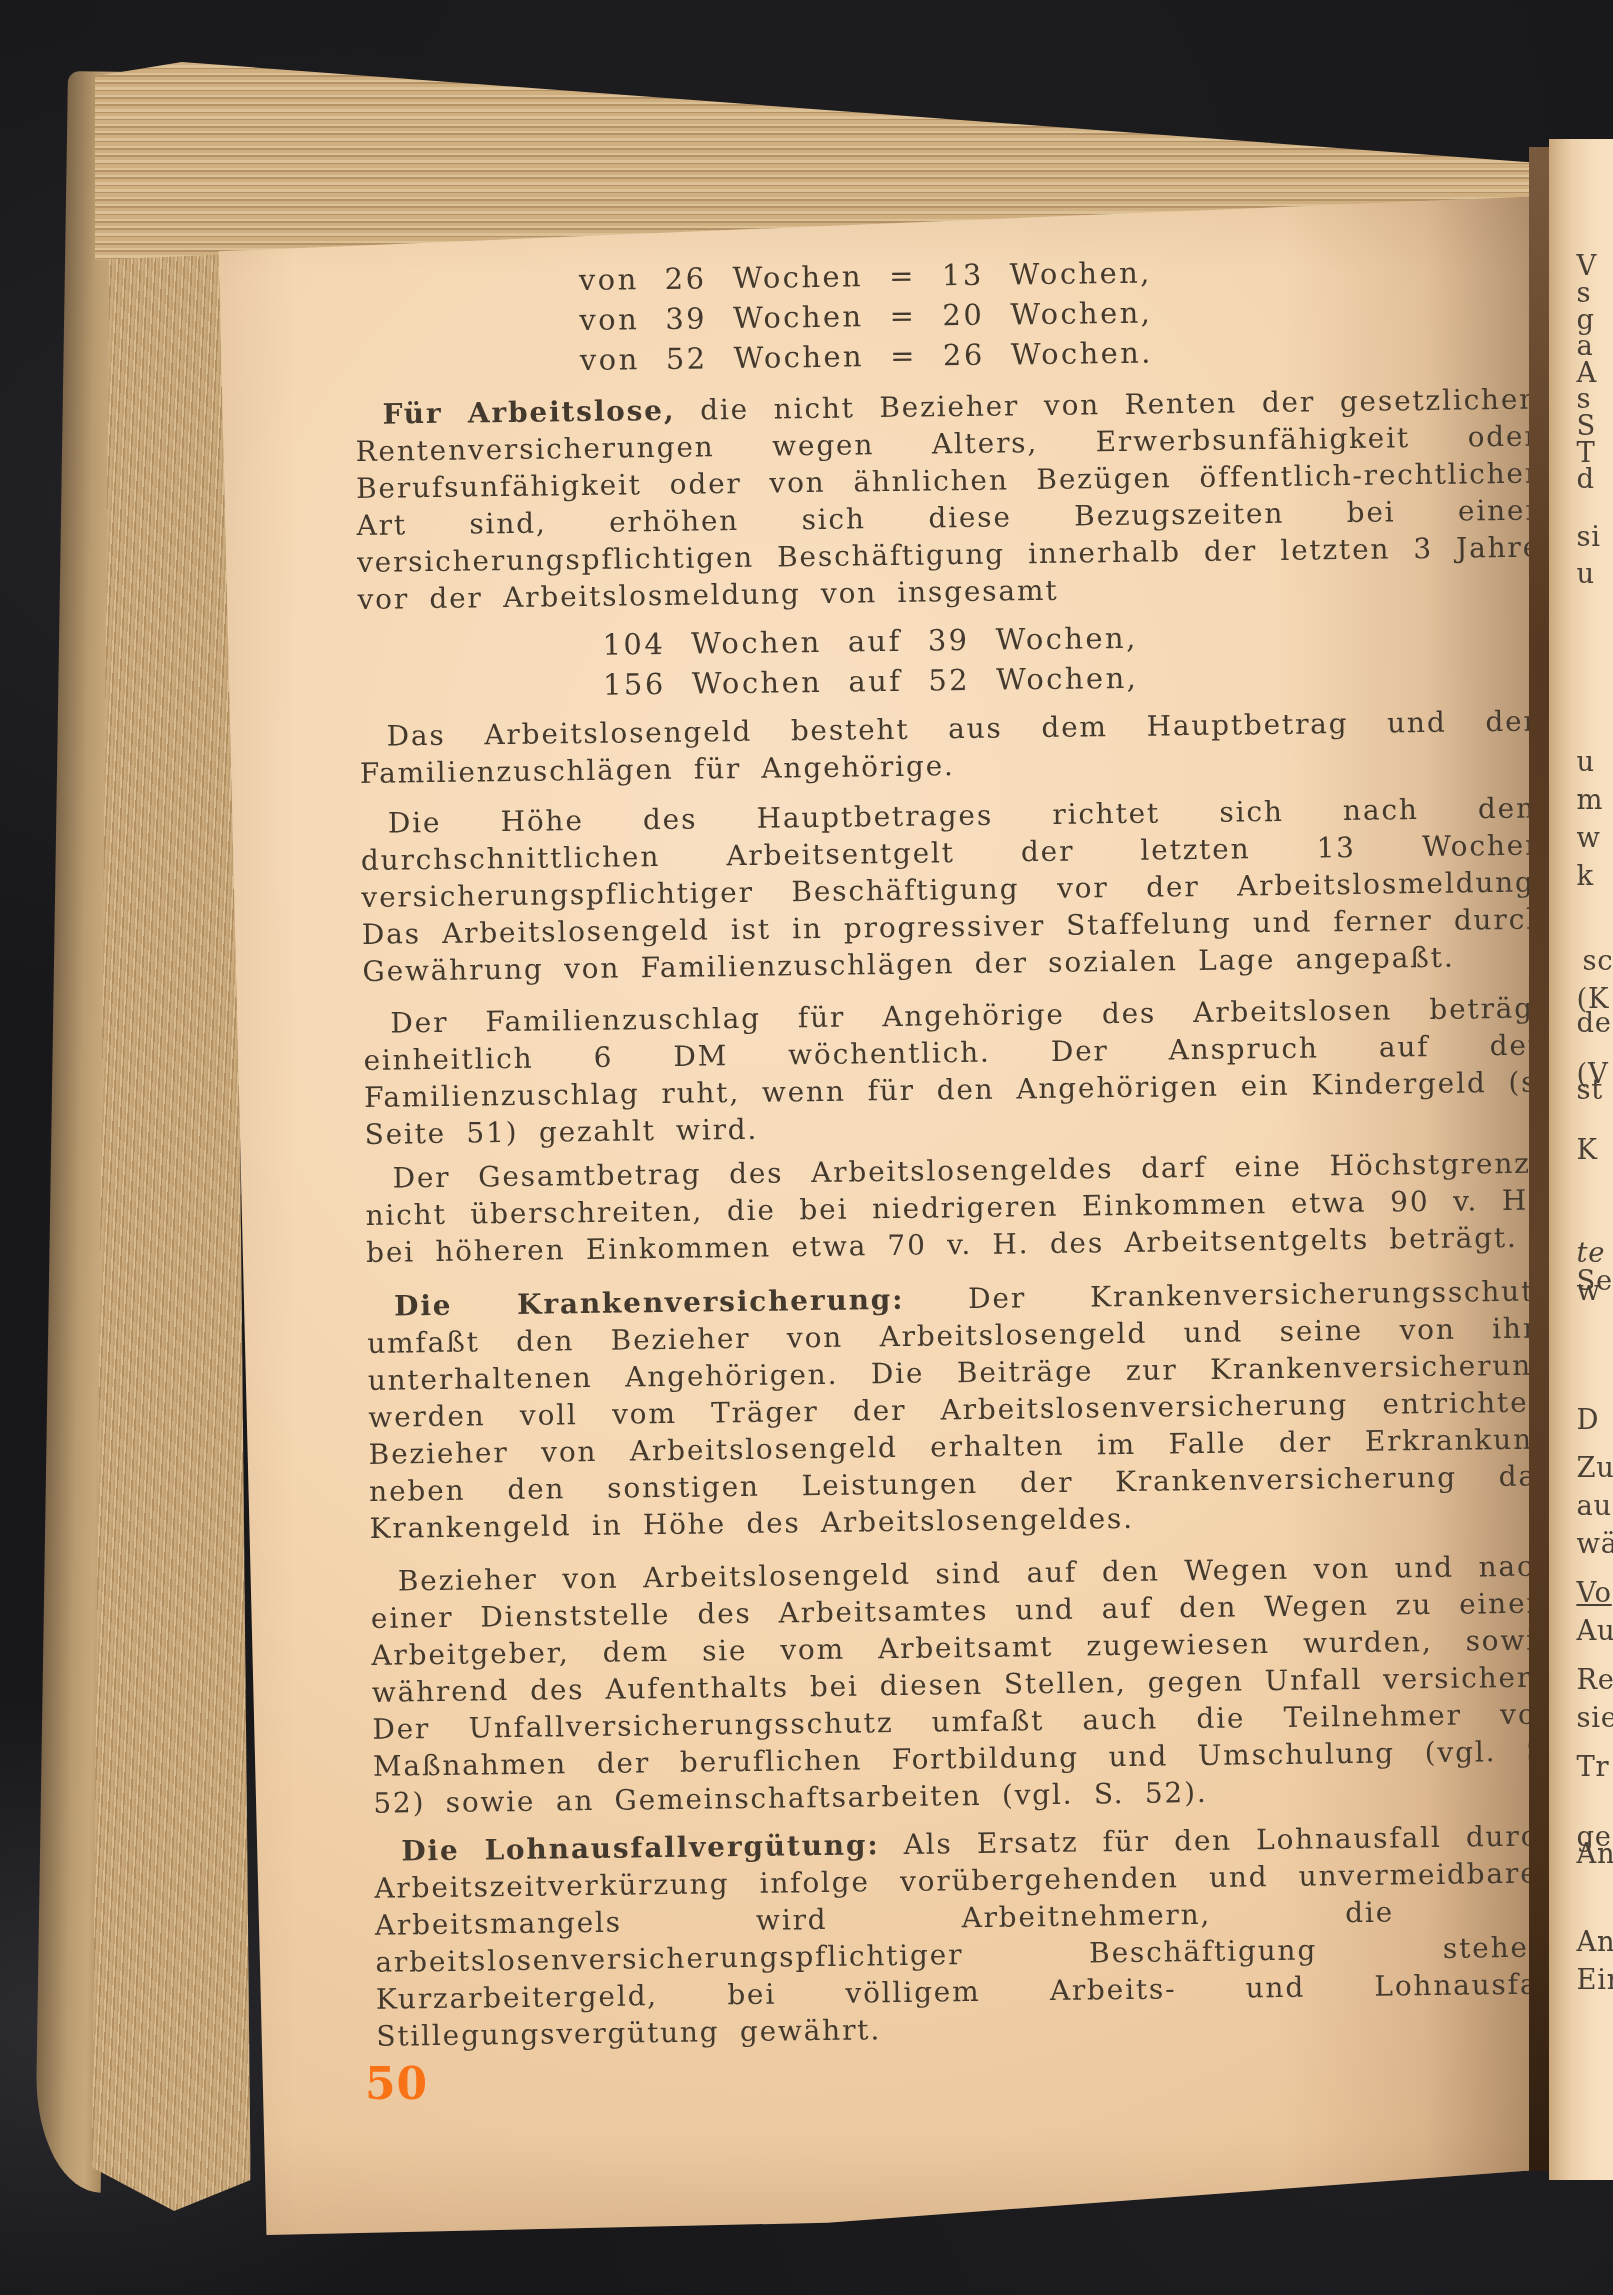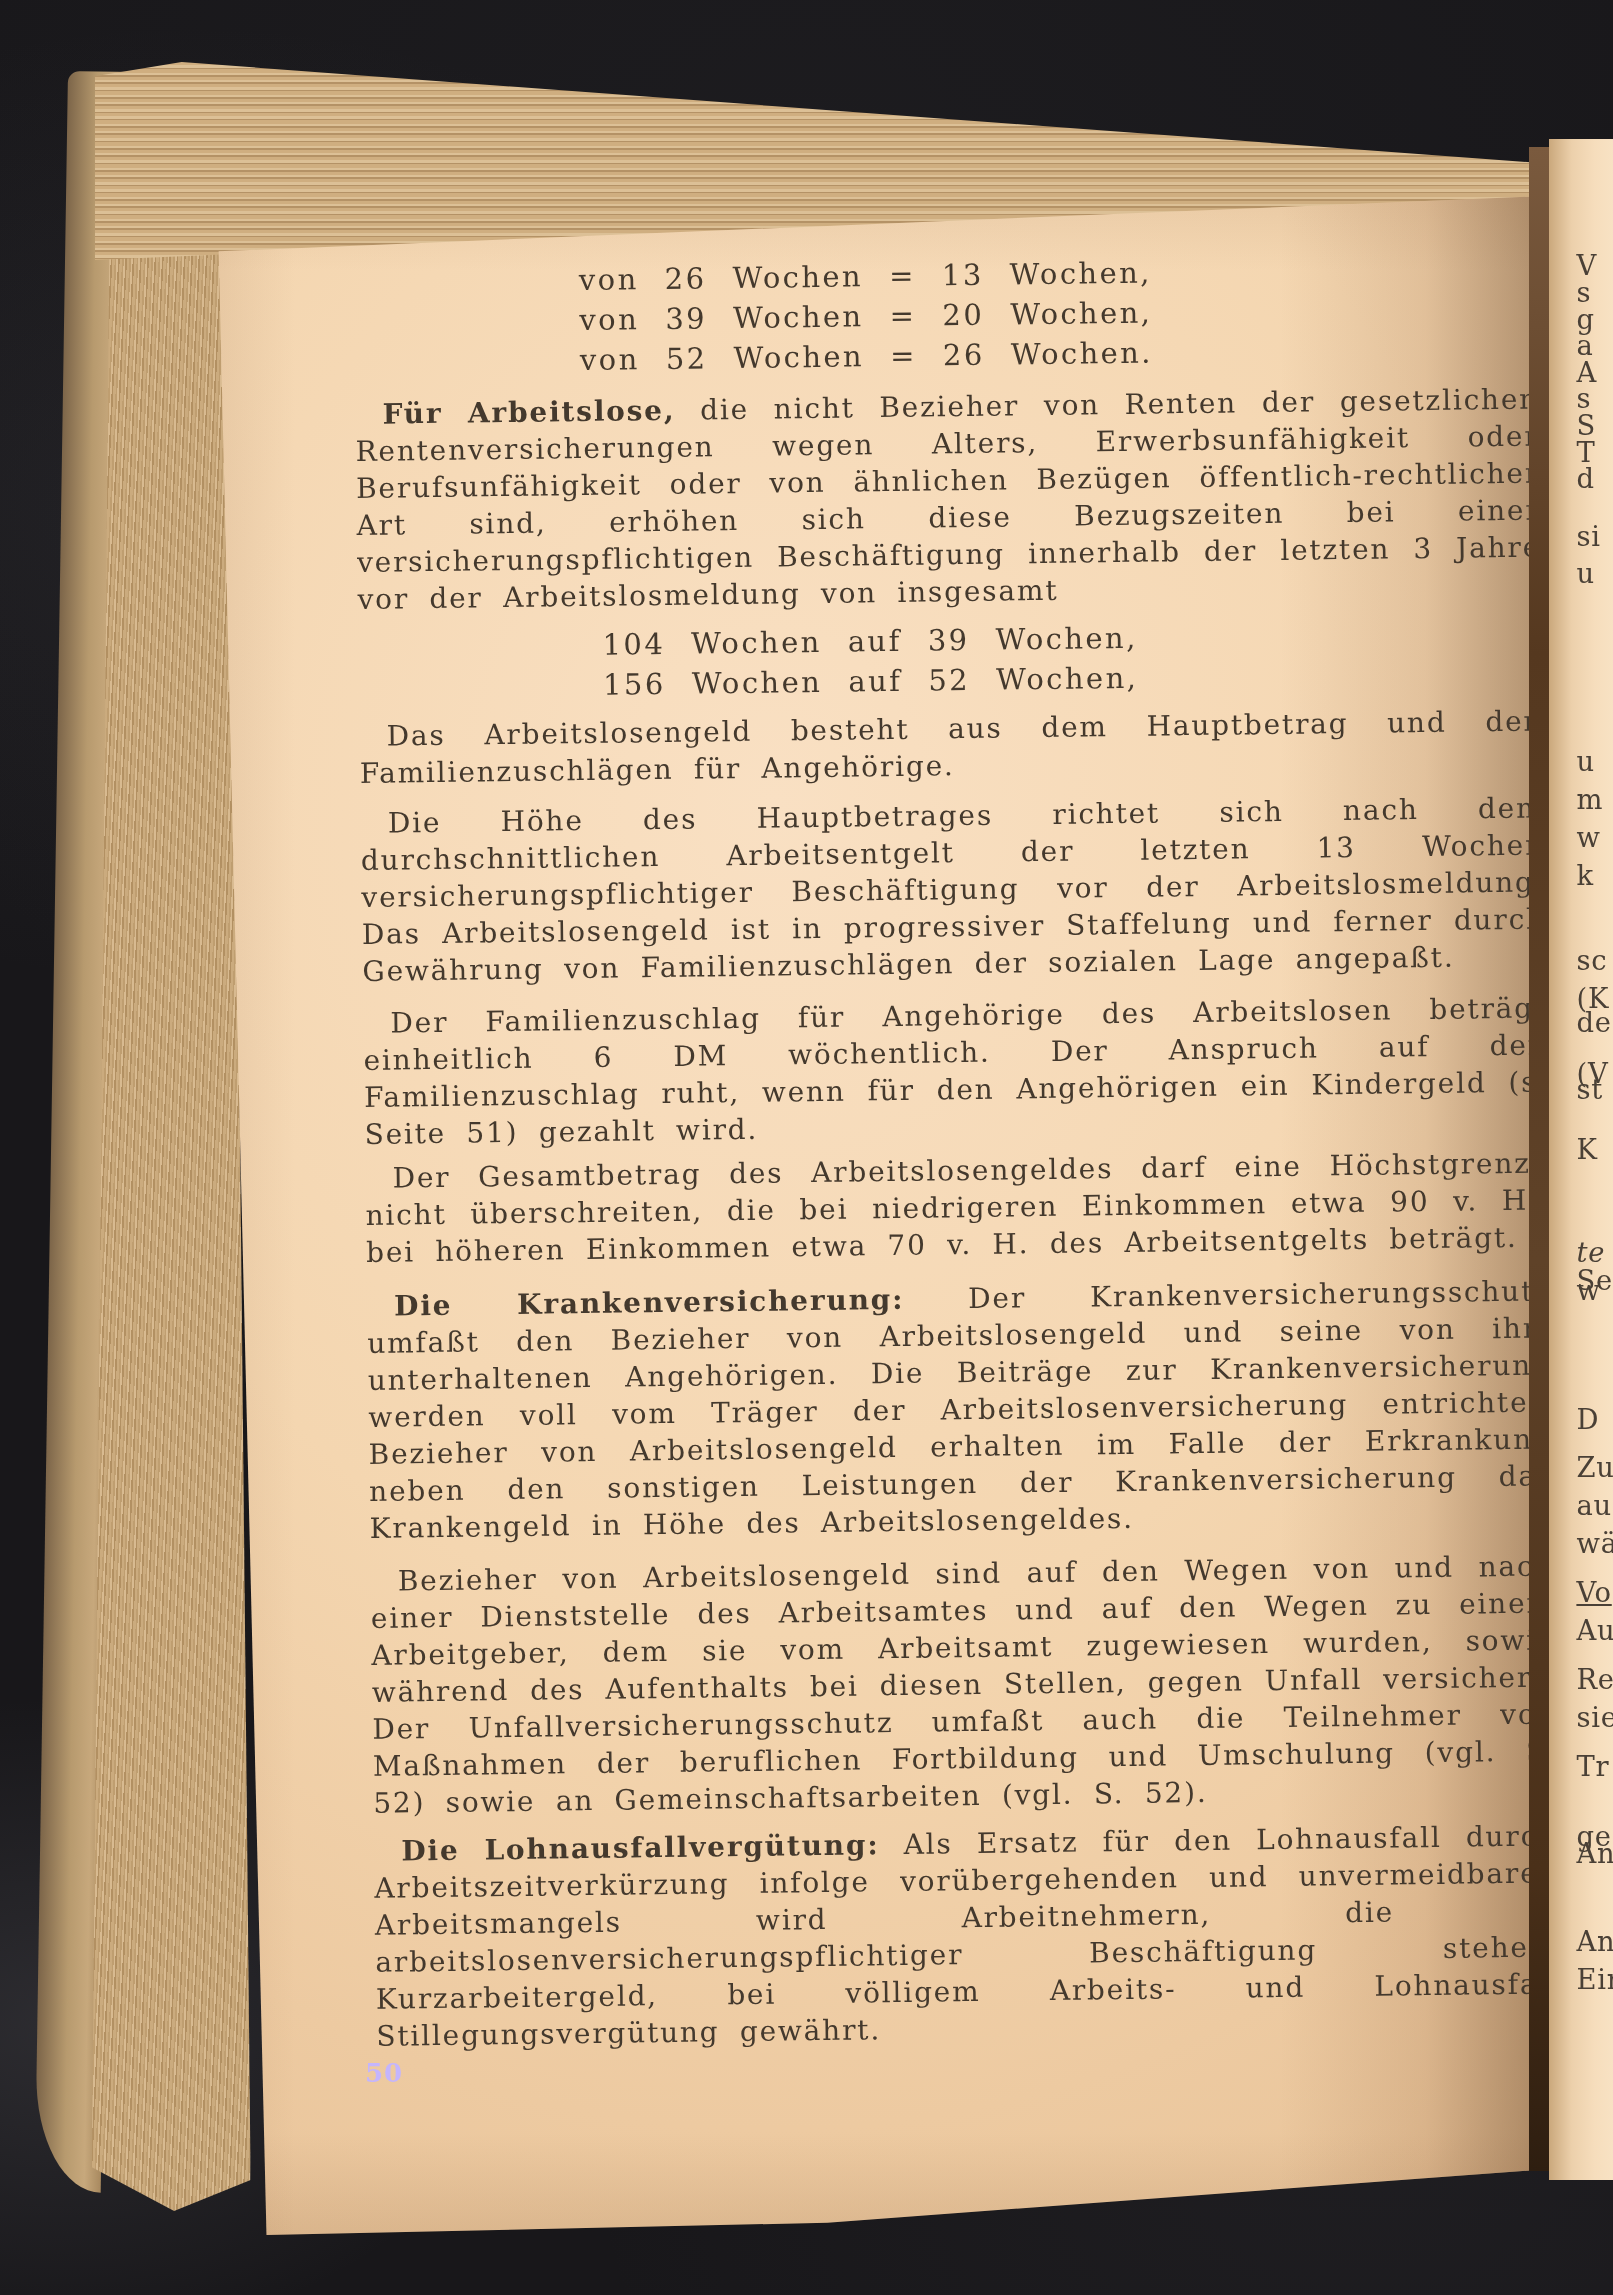--- a/index.html
+++ b/index.html
@@ -78,21 +78,21 @@
     letter-spacing:1.8px;word-spacing:9.7px;text-align:justify;
   }
   .centered{
     position:absolute;left:0;width:1024px;text-align:center;
     font-size:29px;line-height:40px;letter-spacing:2.4px;word-spacing:14.5px;white-space:nowrap;
   }
   .para{position:absolute;left:0;width:1184px;margin:0;text-indent:27.4px;}
   .para b{font-weight:bold;}
   .page-number{
     position:absolute;left:365px;top:2058px;z-index:5;
-    font-size:26px;font-weight:bold;color:#c4b5fd;letter-spacing:0.8px;
+    font-size:44px;font-weight:bold;color:#f97316;letter-spacing:0.8px;
   }
 </style>
 </head>
 <body>
 
 <div class="backdrop"></div>
 
 <div class="outer-leaf"></div>
 <div class="fore-edge"></div>
 <div class="top-edge"></div>
@@ -112,21 +112,21 @@
     <span class="frag" style="top: 244px;">s</span>
     <span class="frag" style="top: 271px;">S</span>
     <span class="frag" style="top: 298px;">T</span>
     <span class="frag" style="top: 324px;">d</span>
     <span class="frag" style="top: 382px;">si</span>
     <span class="frag" style="top: 419px;">u</span>
     <span class="frag" style="top: 607px;">u</span>
     <span class="frag" style="top: 645px;">m</span>
     <span class="frag" style="top: 683px;">w</span>
     <span class="frag" style="top: 721px;">k</span>
-    <span class="frag" style="top: 806px;">sc</span>
+    <span class="frag" style="top: 806px; margin-left: 6px;">sc</span>
     <span class="frag" style="top: 844px;">(K</span>
     <span class="frag" style="top: 868px;">de</span>
     <span class="frag" style="top: 919px;">(V</span>
     <span class="frag" style="top: 935px;">st</span>
     <span class="frag" style="top: 995px;">K</span>
     <span class="frag" style="top: 1098px; font-style: italic;">te</span>
     <span class="frag" style="top: 1136px;">w</span>
     <span class="frag" style="top: 1126px;">Se</span>
     <span class="frag" style="top: 1265px;">D</span>
     <span class="frag" style="top: 1313px;">Zu</span>

